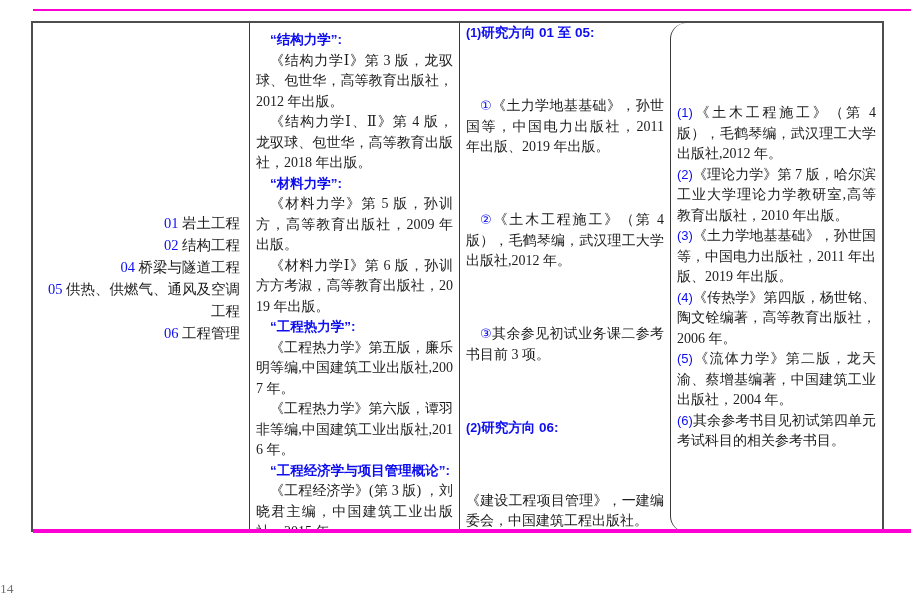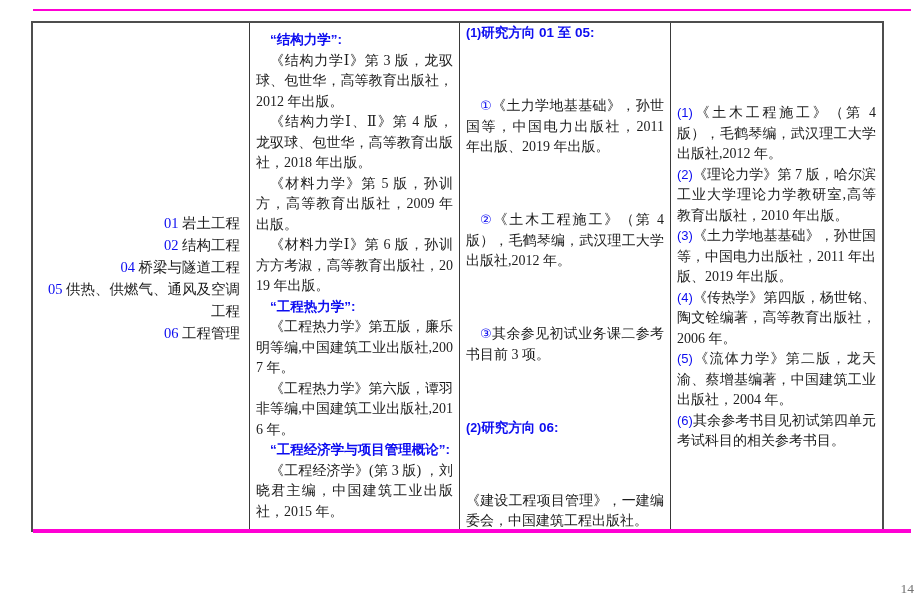--- a/index.html
+++ b/index.html
@@ -19,33 +19,33 @@
   .rule-bottom{left:33px;right:3px;top:529px;height:4px;z-index:3;}
   .doc-table{
     position:absolute;left:31px;top:21px;width:853px;height:511px;
     box-sizing:border-box;border:2px solid var(--border-outer);border-bottom:none;
     display:flex;background:#fff;overflow:hidden;
   }
   .col{box-sizing:border-box;padding:0 6px;display:flex;flex-direction:column;overflow:hidden;}
   .col-1{width:216px;justify-content:center;padding:0 9px;}
   .col-2{width:210px;border-left:1px solid var(--border-inner);padding-top:7px;justify-content:flex-start;}
   .col-3{width:211px;border-left:1px solid var(--border-inner);justify-content:space-between;}
-  .col-4{flex:1;border-left:1px solid var(--border-inner);justify-content:center;}
+  .col-4{flex:1;border-left:1px solid var(--border-inner);justify-content:center;border-radius:16px;}
   p{margin:0;font-size:14px;line-height:20.5px;text-align:justify;text-justify:inter-ideograph;word-break:break-all;}
   .col-1 p{line-height:22px;font-size:14.5px;text-align:right;word-break:normal;}
   .ind{text-indent:14px;}
   .head{
     color:var(--blue);font-weight:bold;
     font-family:"Liberation Sans","DejaVu Sans",sans-serif;font-size:13.5px;
   }
   .mk{color:var(--blue);font-family:"Liberation Sans","DejaVu Sans",sans-serif;font-size:13px;}
   .head .mk{font-size:12.5px;}
   .dir .mk{font-family:inherit;font-size:14.5px;}
   .page-number{
-    position:absolute;left:0;right:0;top:581px;text-align:right;
+    position:absolute;left:0;right:0;top:581px;text-align:left;
     font-size:13.5px;color:#737373;
   }
 </style>
 </head>
 <body>
 
 <div class="page">
   <div class="rule rule-top"></div>
 
   <div class="doc-table">
@@ -53,20 +53,21 @@
         <p class="dir"><span class="mk">01</span><span> 岩土工程</span></p>
         <p class="dir"><span class="mk">02</span><span> 结构工程</span></p>
         <p class="dir"><span class="mk">04</span><span> 桥梁与隧道工程</span></p>
         <p class="dir"><span class="mk">05</span><span> 供热、供燃气、通风及空调工程</span></p>
         <p class="dir"><span class="mk">06</span><span> 工程管理</span></p>
       </div>
     <div class="col col-2">
         <p class="head ind"><span>“结构力学”:</span></p>
         <p class="para ind"><span>《结构力学Ⅰ》第 3 版，龙驭球、包世华，高等教育出版社，2012 年出版。</span></p>
         <p class="para ind"><span>《结构力学Ⅰ、Ⅱ》第 4 版，龙驭球、包世华，高等教育出版社，2018 年出版。</span></p>
+        <p class="head ind"><span>“材料力学”:</span></p>
         <p class="para ind"><span>《材料力学》第 5 版，孙训方，高等教育出版社，2009 年出版。</span></p>
         <p class="para ind"><span>《材料力学Ⅰ》第 6 版，孙训方方考淑，高等教育出版社，2019 年出版。</span></p>
         <p class="head ind"><span>“工程热力学”:</span></p>
         <p class="para ind"><span>《工程热力学》第五版，廉乐明等编,中国建筑工业出版社,2007 年。</span></p>
         <p class="para ind"><span>《工程热力学》第六版，谭羽非等编,中国建筑工业出版社,2016 年。</span></p>
         <p class="head ind"><span>“工程经济学与项目管理概论”:</span></p>
         <p class="para ind"><span>《工程经济学》(第 3 版) ，刘晓君主编，中国建筑工业出版社，2015 年。</span></p>
       </div>
     <div class="col col-3">
         <p class="head"><span class="mk">(1)</span><span>研究方向 01 至 05:</span></p>

